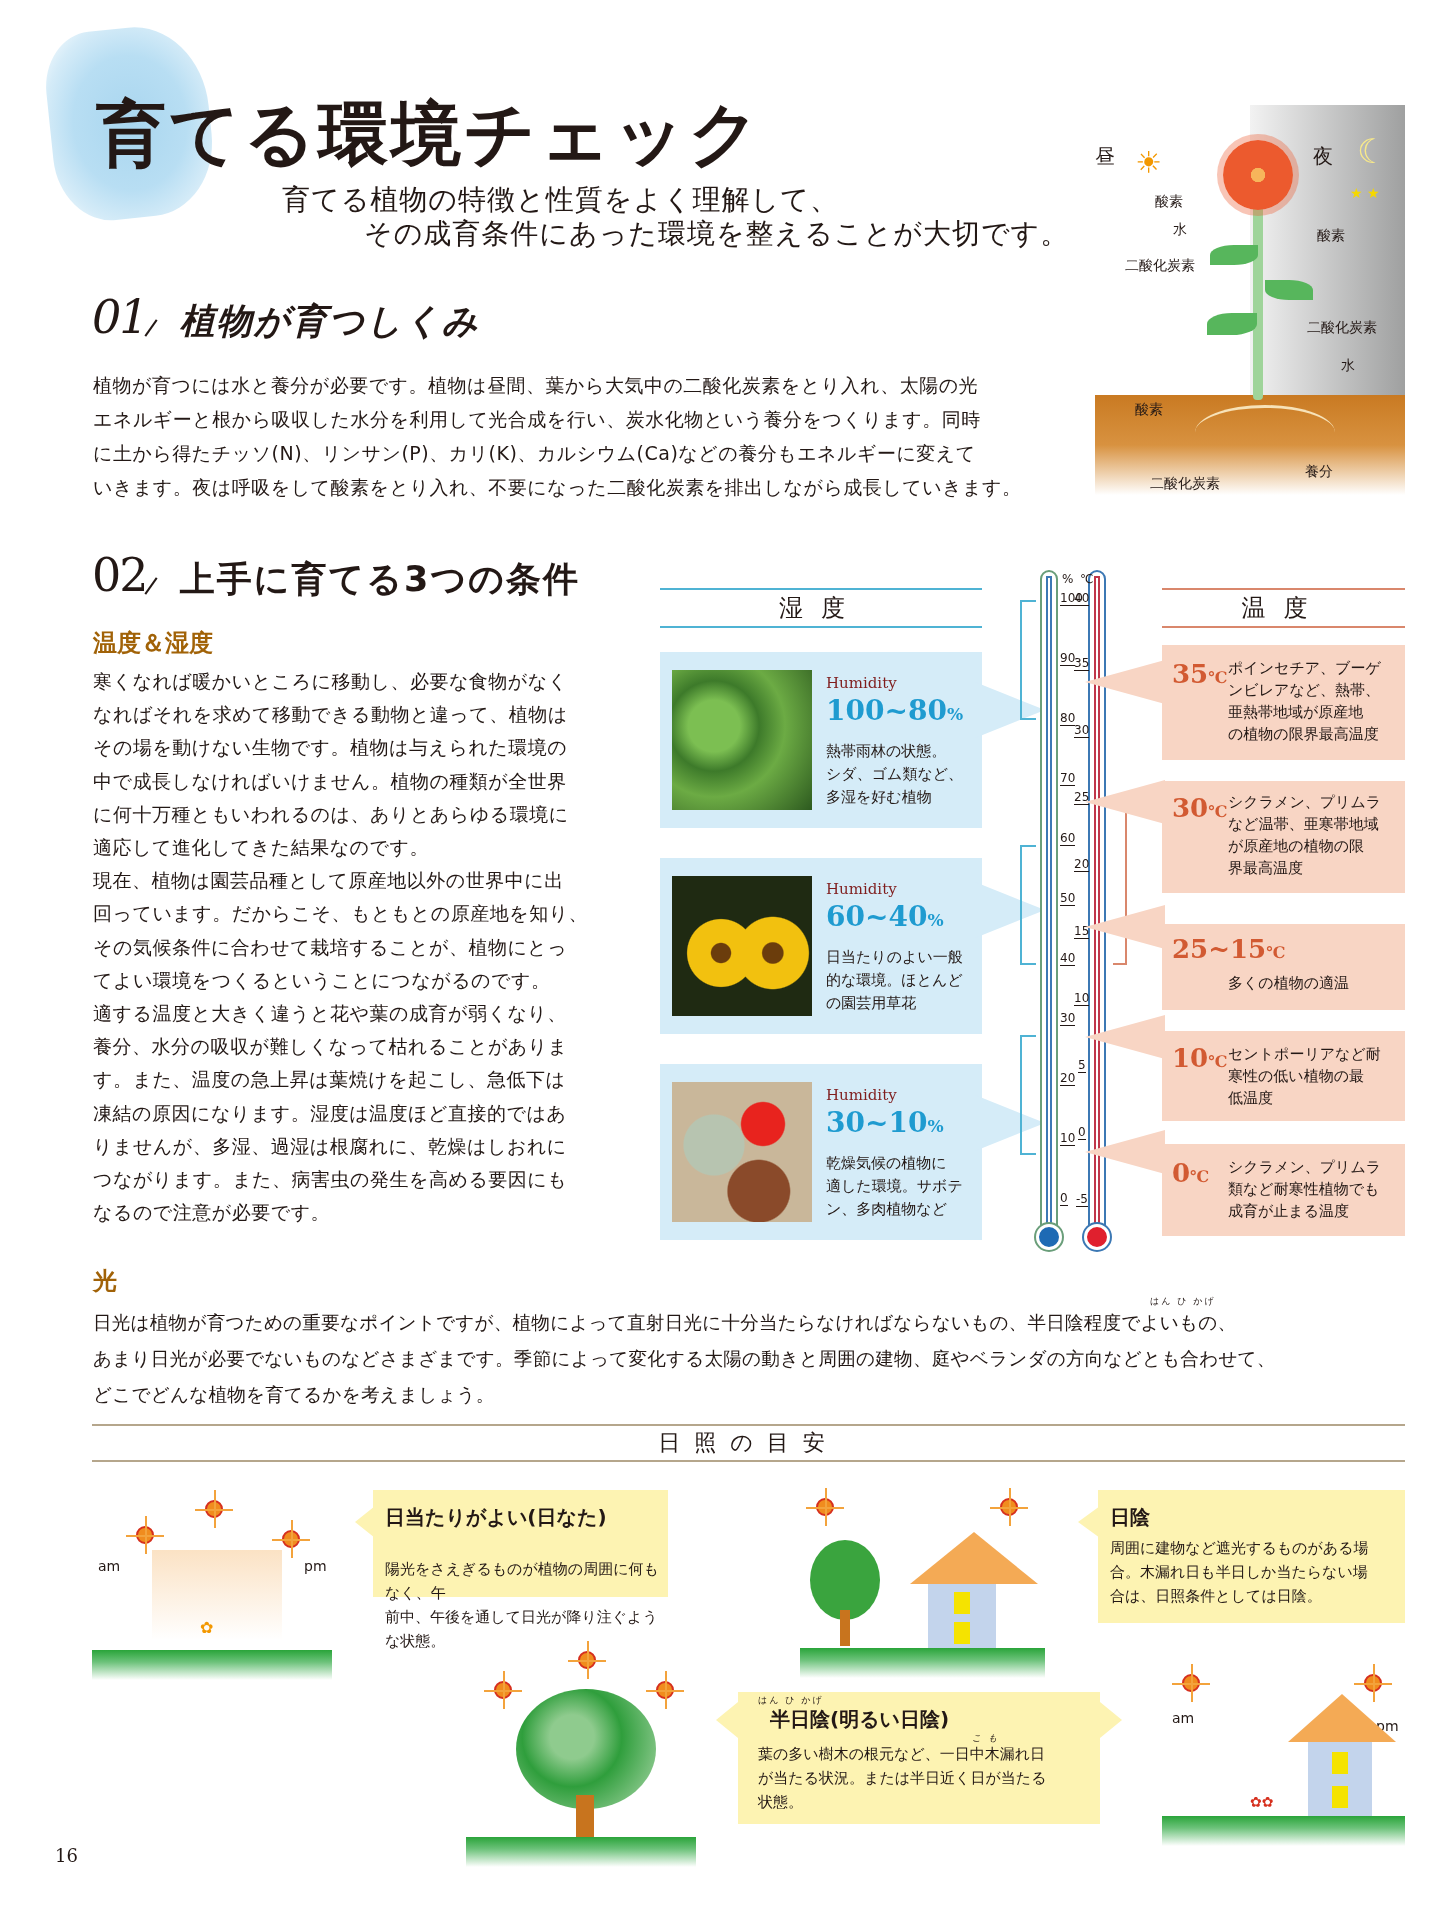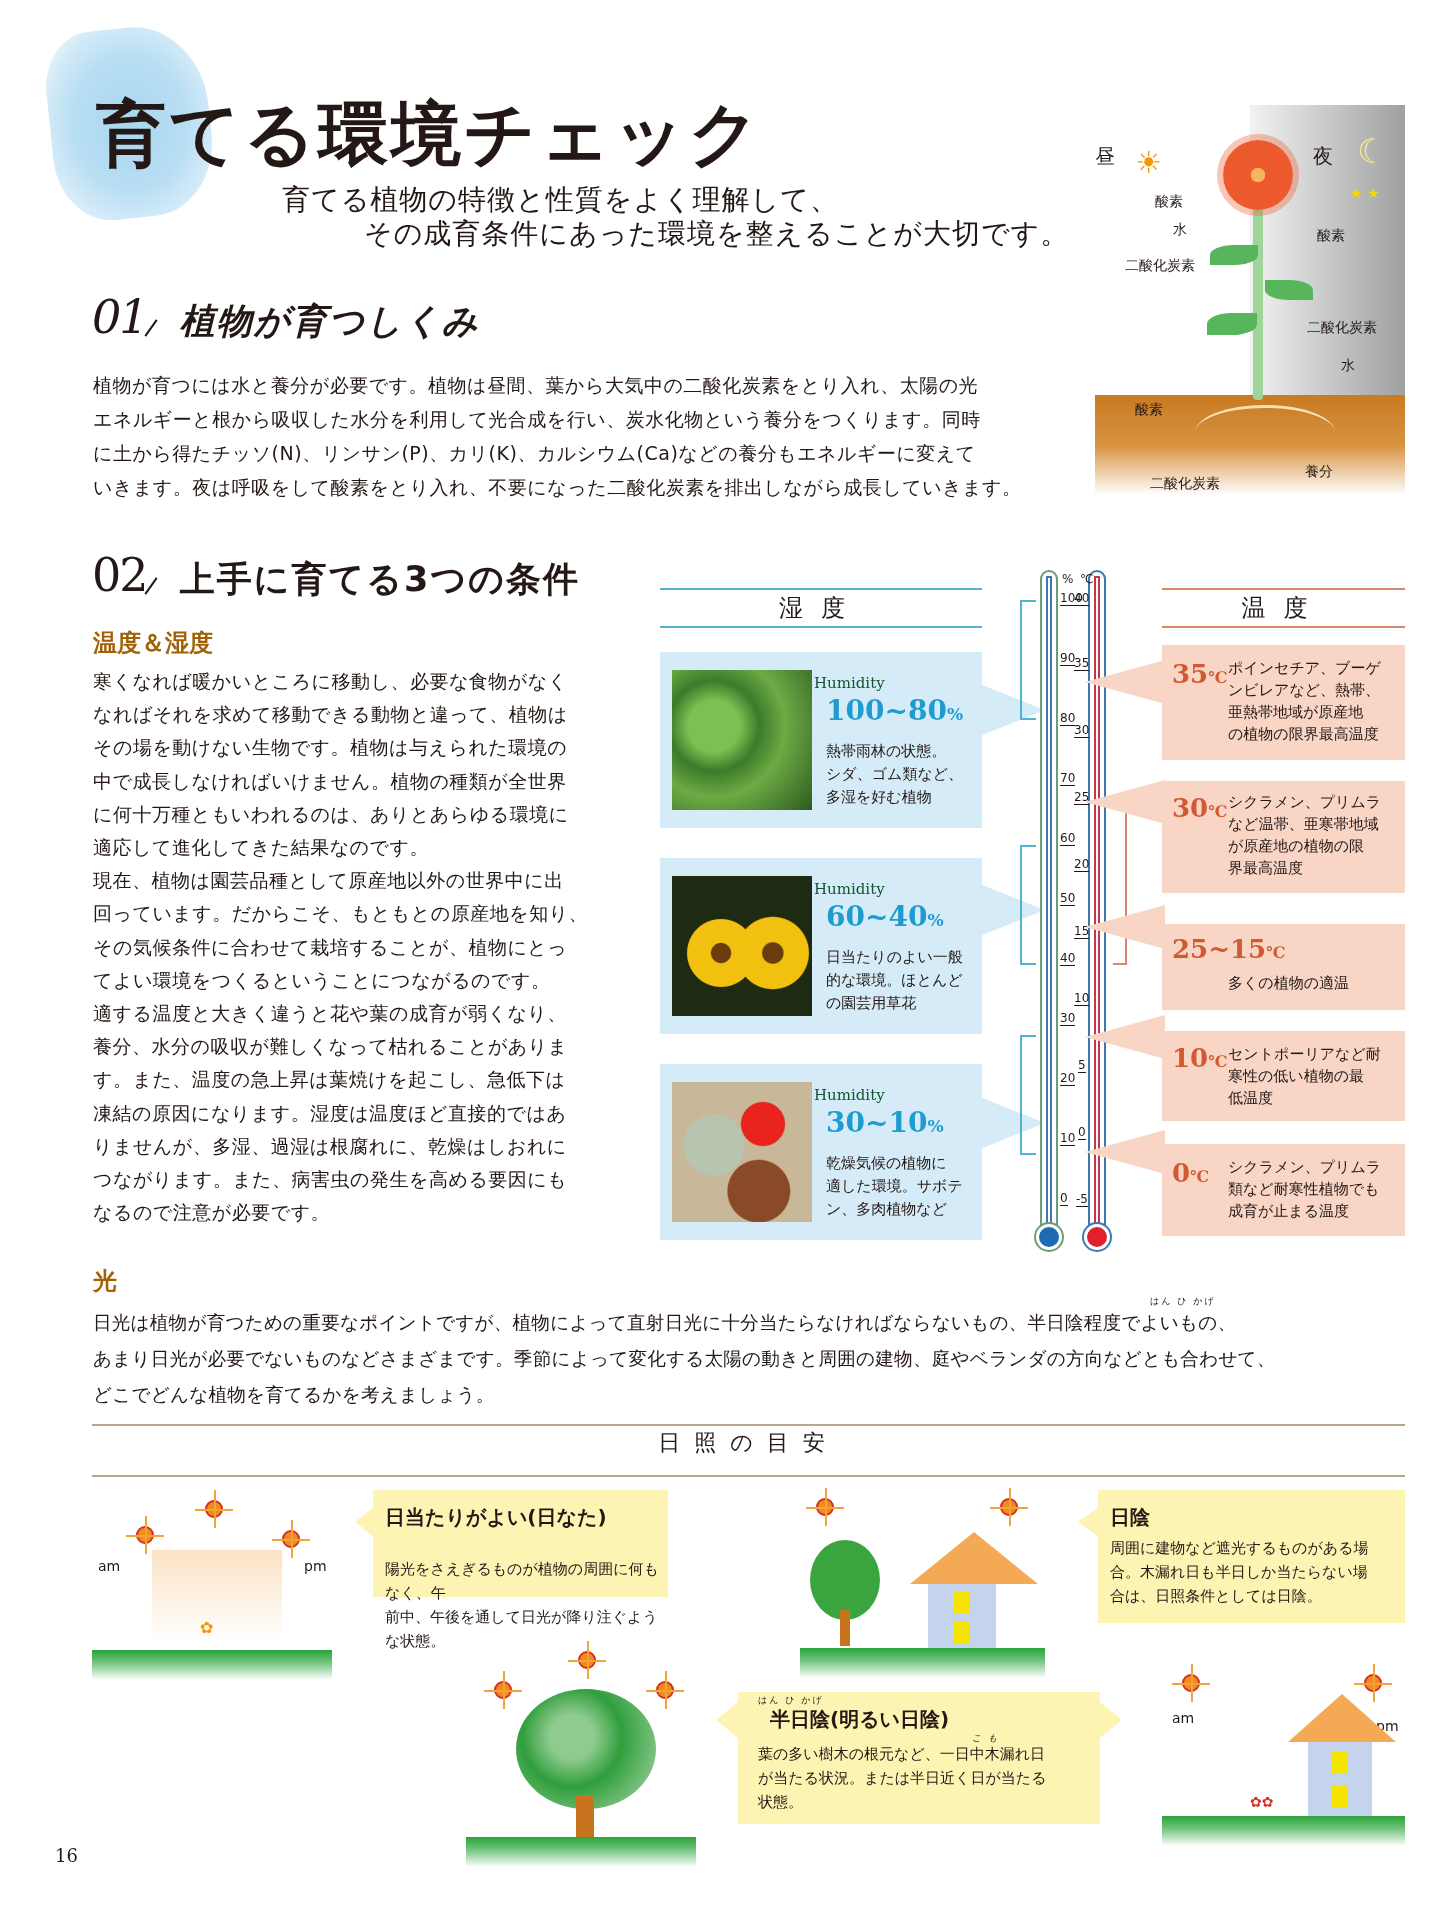--- a/index.html
+++ b/index.html
@@ -28,41 +28,41 @@
   .soil { left: 0; top: 290px; width: 310px; height: 100px; background: linear-gradient(to bottom, #c97a22 0%, #d89240 50%, #ffffff 100%); }
   .plant-label { font-size: 14px; color: #231815; }
   .day-night { font-size: 20px; }
 
   
   .col-head { font-size: 24px; letter-spacing: 18px; text-align: center; }
   .hum-head { left: 660px; top: 588px; width: 322px; height: 40px; border-top: 2px solid #4fb3d4; border-bottom: 2px solid #4fb3d4; line-height: 36px; }
   .temp-head { left: 1162px; top: 588px; width: 243px; height: 40px; border-top: 2px solid #d9876c; border-bottom: 2px solid #d9876c; line-height: 36px; }
   .hum-card { left: 660px; width: 322px; height: 176px; background: #d5ecf8; }
   .hum-card .photo { position: absolute; left: 12px; top: 18px; width: 140px; height: 140px; }
-  .hum-card .lbl { position: absolute; left: 154px; top: 22px; font-family: "DejaVu Serif", serif; font-size: 15px; color: #14532d; }
+  .hum-card .lbl { position: absolute; left: 166px; top: 22px; font-family: "DejaVu Serif", serif; font-size: 15px; color: #7f1d1d; }
   .hum-card .val { position: absolute; left: 166px; top: 42px; font-family: "DejaVu Serif", serif; font-size: 28px; color: #1f9bd0; font-weight: bold; }
   .hum-card .val small { font-size: 17px; }
   .hum-card .desc { position: absolute; left: 166px; top: 88px; font-size: 15px; line-height: 23px; color: #231815; }
   .hum-tail { width: 0; height: 0; border-top: 28px solid transparent; border-bottom: 28px solid transparent; border-left: 70px solid #d5ecf8; }
 
   
   .thermo { width: 18px; height: 670px; border: 2px solid #6a9e7a; border-radius: 9px 9px 0 0; background: #fff; }
   .thermo-inner { position: absolute; left: 4px; top: 4px; width: 6px; height: 650px; border: 2px solid #3c78b4; }
   .thermo-bulb { width: 26px; height: 26px; border-radius: 50%; }
   .tick { position: absolute; font-size: 12px; color: #231815; border-bottom: 1px solid #231815; line-height: 13px; }
 
   
   .temp-card { left: 1162px; width: 243px; background: #f8d5c4; }
   .temp-card .tv { position: absolute; left: 10px; font-family: "DejaVu Serif", serif; font-size: 26px; color: #d25a32; font-weight: bold; }
   .temp-card .tv small { font-size: 16px; }
   .temp-card .td { position: absolute; font-size: 15px; line-height: 22px; color: #231815; }
   .temp-tail { width: 0; height: 0; border-top: 22px solid transparent; border-bottom: 22px solid transparent; border-right: 80px solid #f8d5c4; }
 
   
-  .guide-head { left: 92px; top: 1424px; width: 1313px; height: 53px; border-top: 2px solid #b5a68c; border-bottom: 2px solid #b5a68c; text-align: center; font-size: 22px; letter-spacing: 14px; line-height: 34px; }
+  .guide-head { left: 92px; top: 1424px; width: 1313px; height: 38px; border-top: 2px solid #b5a68c; border-bottom: 2px solid #b5a68c; text-align: center; font-size: 22px; letter-spacing: 14px; line-height: 34px; }
   .yellow-card { background: #fdf3b2; }
   .yc-title { font-size: 20px; font-weight: bold; }
   .yc-desc { font-size: 15px; line-height: 24px; }
   .ground { height: 30px; background: linear-gradient(to bottom, #2aa43a 0%, #6cc27a 40%, #ffffff 100%); }
   .sun { width: 18px; height: 18px; border-radius: 50%; background: #f08c1e; border: 2px solid #d6301e; }
   .sun::before { content: ""; position: absolute; left: -12px; top: 7px; width: 38px; height: 2px; background: #f3a33c; }
   .sun::after { content: ""; position: absolute; left: 7px; top: -12px; width: 2px; height: 38px; background: #f3a33c; }
   .ruby { font-size: 9px; letter-spacing: 2px; }
   .page-num { left: 55px; top: 1845px; font-family: "DejaVu Serif", serif; font-size: 18px; }
 </style>

